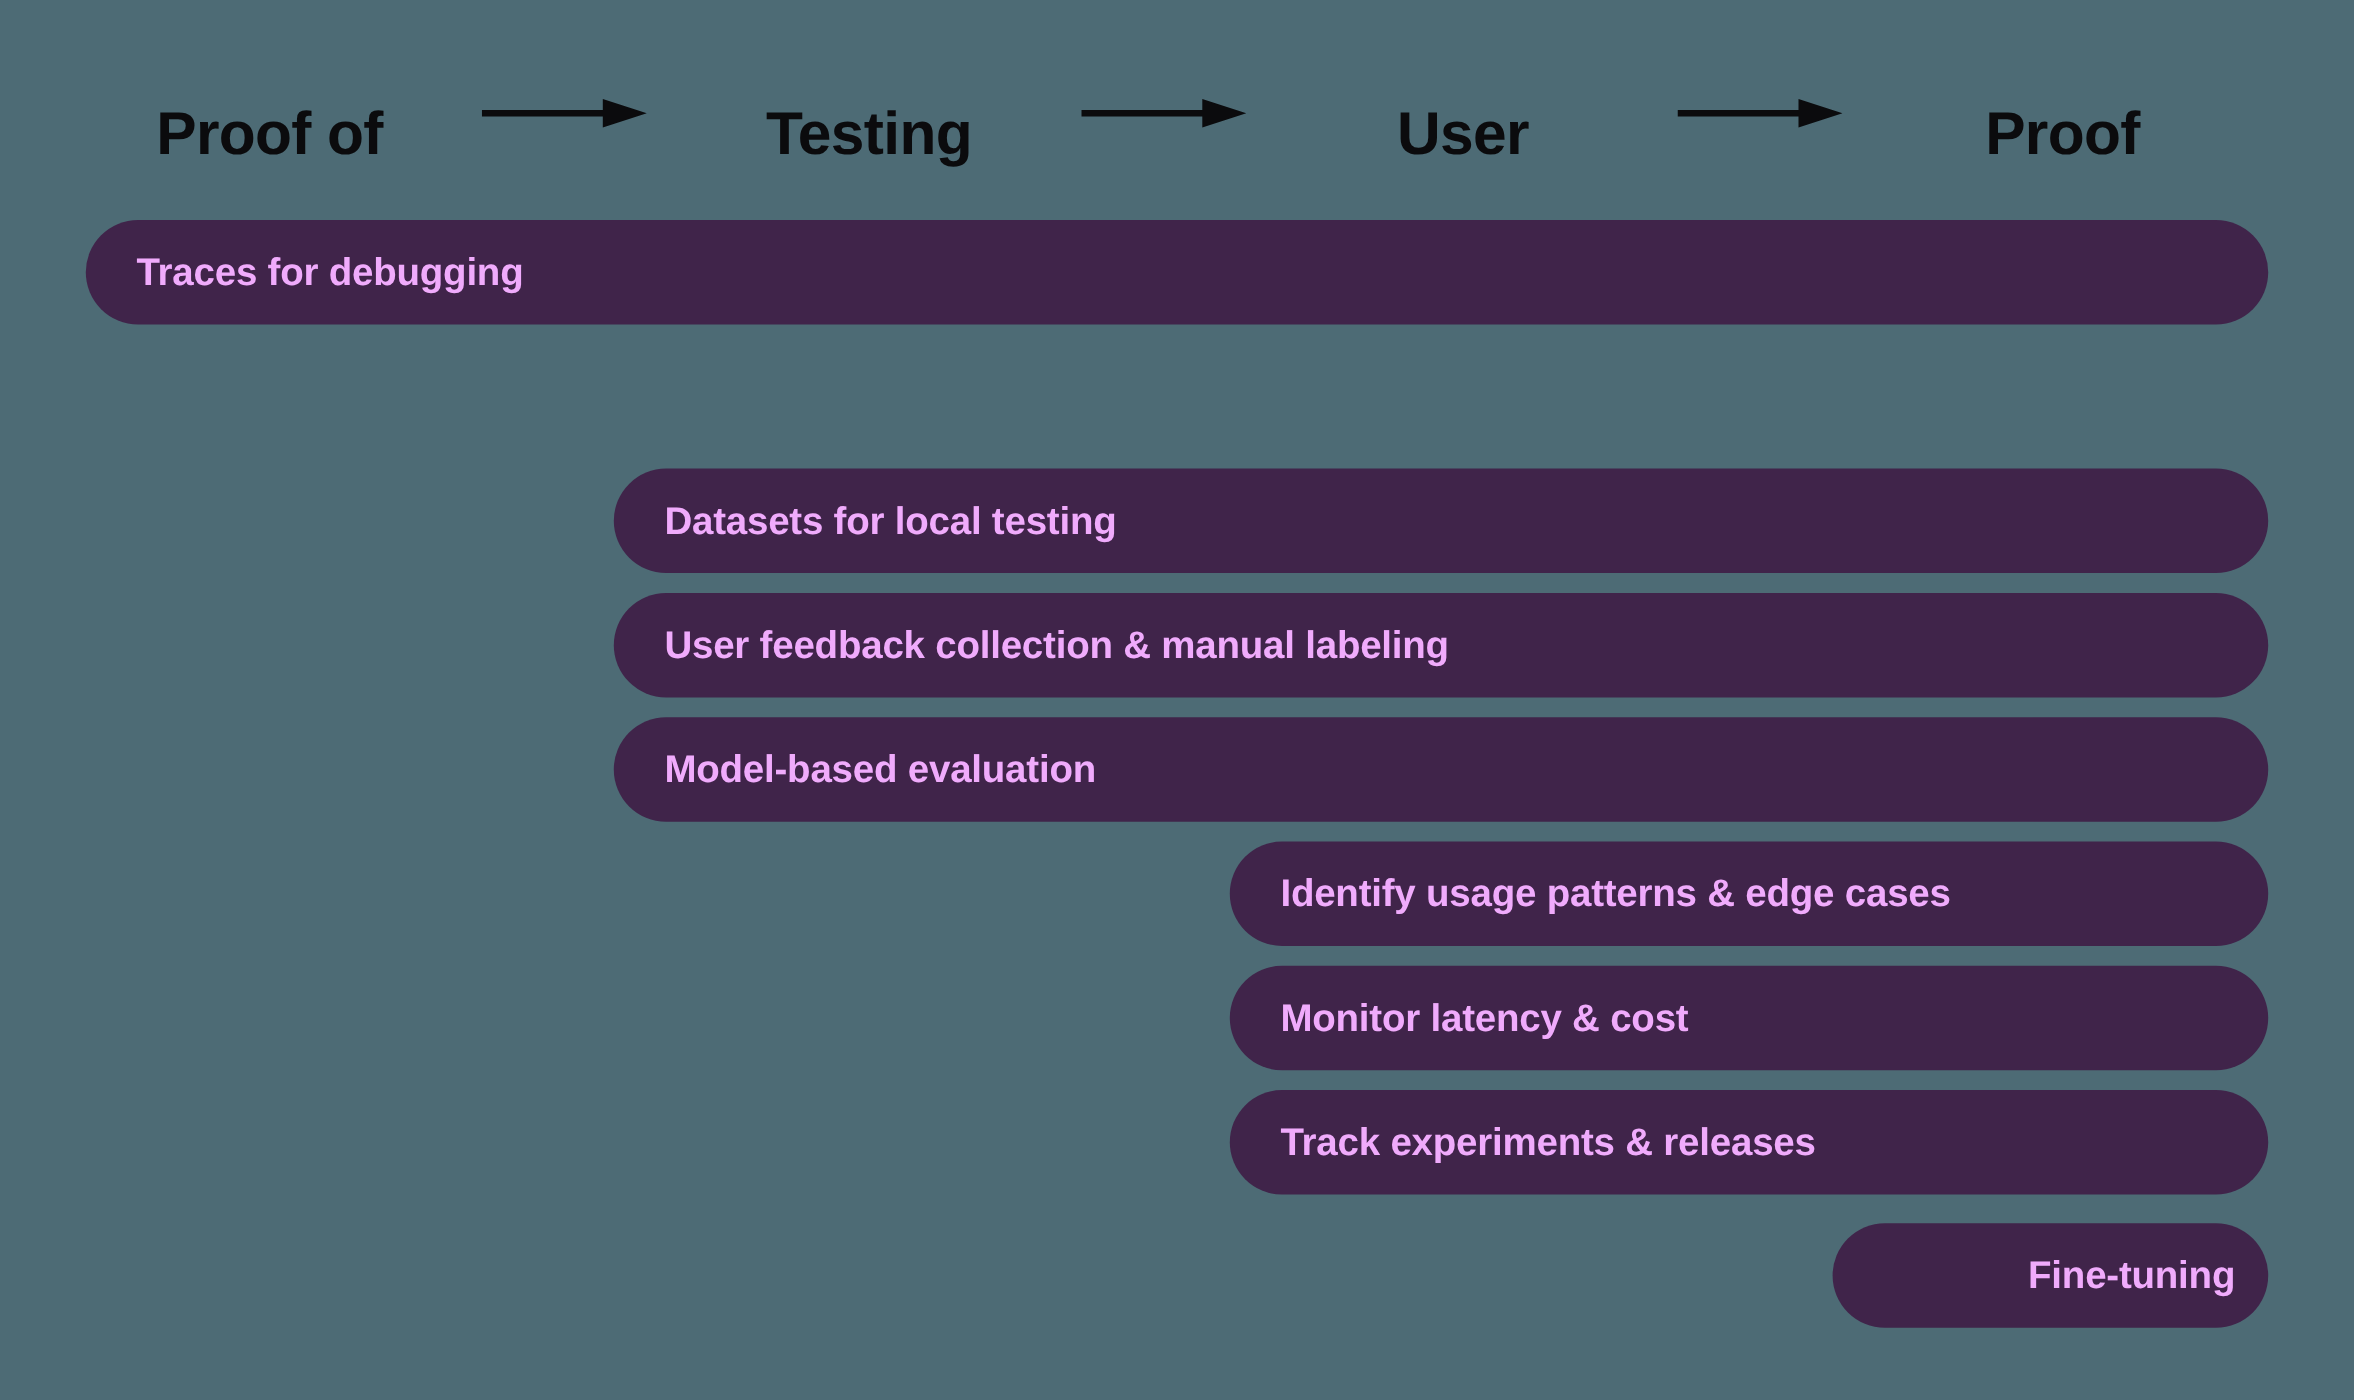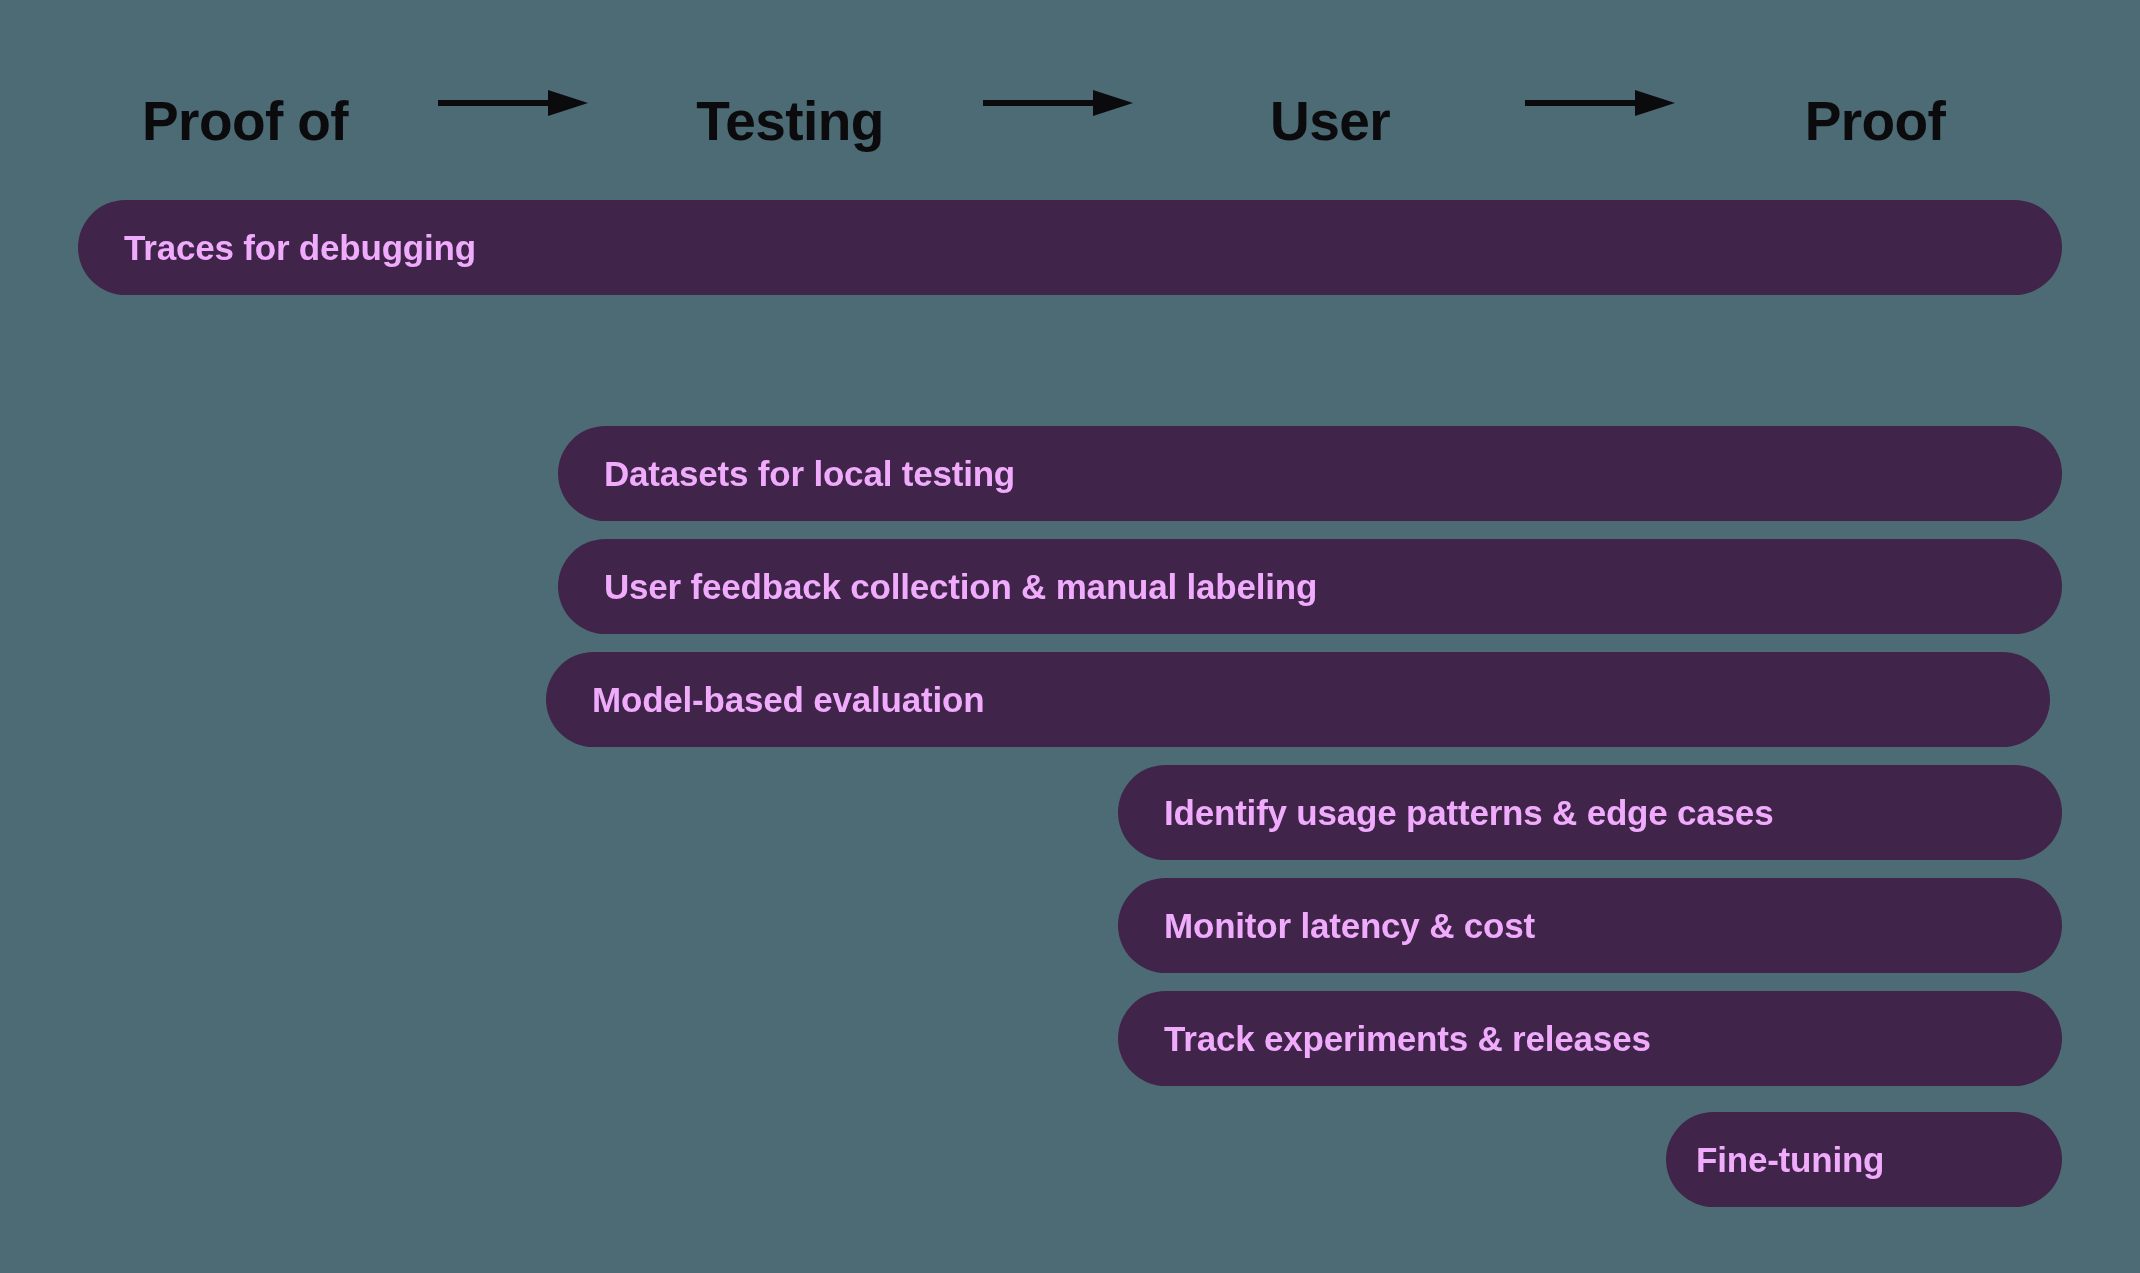--- a/index.html
+++ b/index.html
@@ -55,21 +55,21 @@
   }
   .pill-label{
     color:#f0abfc;
     font-size:35px;
     font-weight:700;
     letter-spacing:-0.2px;
     white-space:nowrap;
     line-height:1;
   }
   .pill.left-aligned{justify-content:flex-start;padding-left:46px;}
-  .pill.centered{justify-content:flex-start;padding:17px 30px;}
+  .pill.centered{justify-content:flex-end;padding:17px 30px;}
 </style>
 </head>
 <body>
 
 <div id="stage">
 
   <div class="header-row">
 
     <div class="stage-label" style="left:75px;">
       <span class="l1">Proof of</span>
@@ -117,21 +117,21 @@
 
 
   <div class="pill left-aligned" style="left:558px;width:1504px;top:426px;">
     <span class="pill-label">Datasets for local testing</span>
   </div>
 
   <div class="pill left-aligned" style="left:558px;width:1504px;top:539px;">
     <span class="pill-label">User feedback collection &amp; manual labeling</span>
   </div>
 
-  <div class="pill left-aligned" style="left:546px;width:1504px;top:652px;">
+  <div class="pill left-aligned" style="left:558px;width:1504px;top:652px;">
     <span class="pill-label">Model-based evaluation</span>
   </div>
 
   <div class="pill left-aligned" style="left:1118px;width:944px;top:765px;">
     <span class="pill-label">Identify usage patterns &amp; edge cases</span>
   </div>
 
   <div class="pill left-aligned" style="left:1118px;width:944px;top:878px;">
     <span class="pill-label">Monitor latency &amp; cost</span>
   </div>

